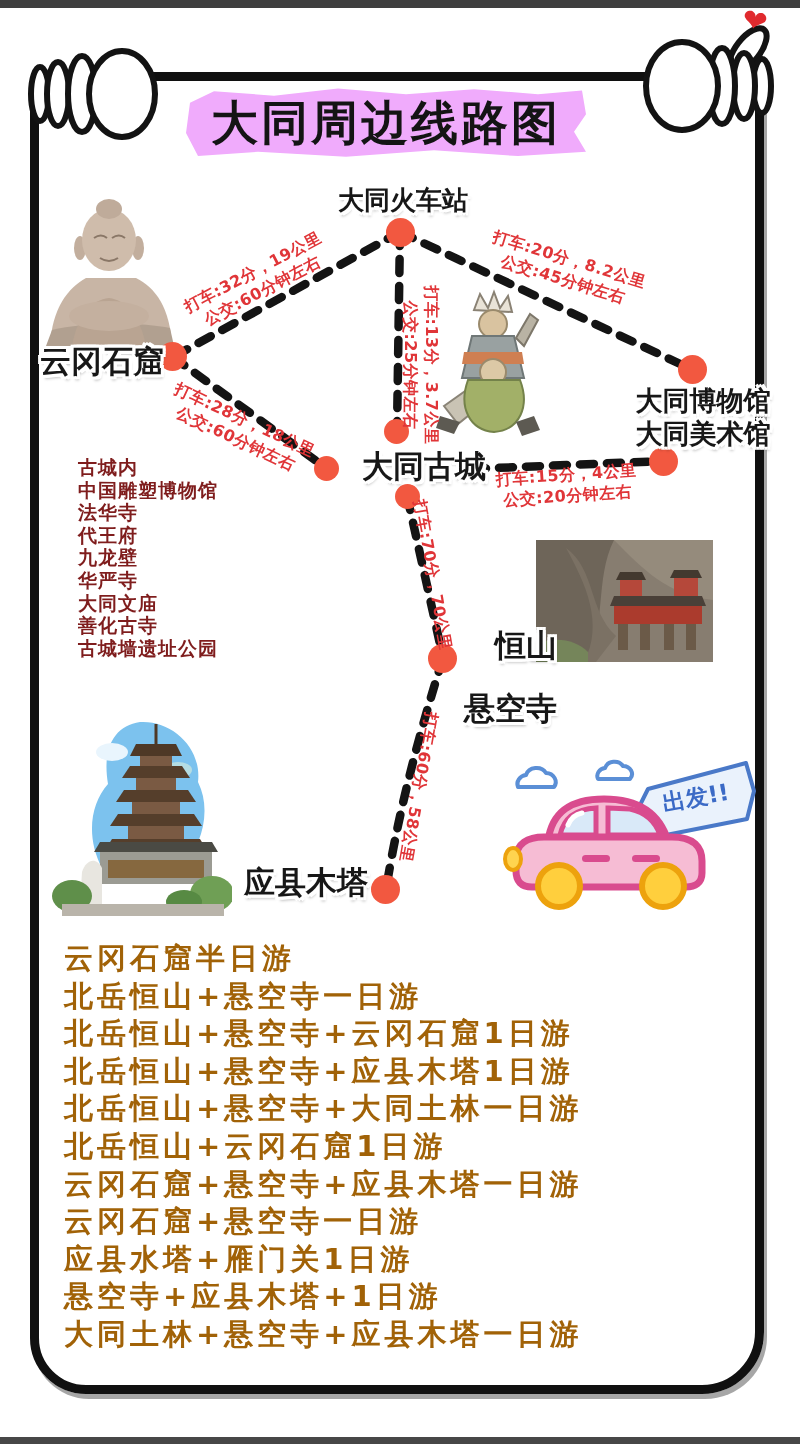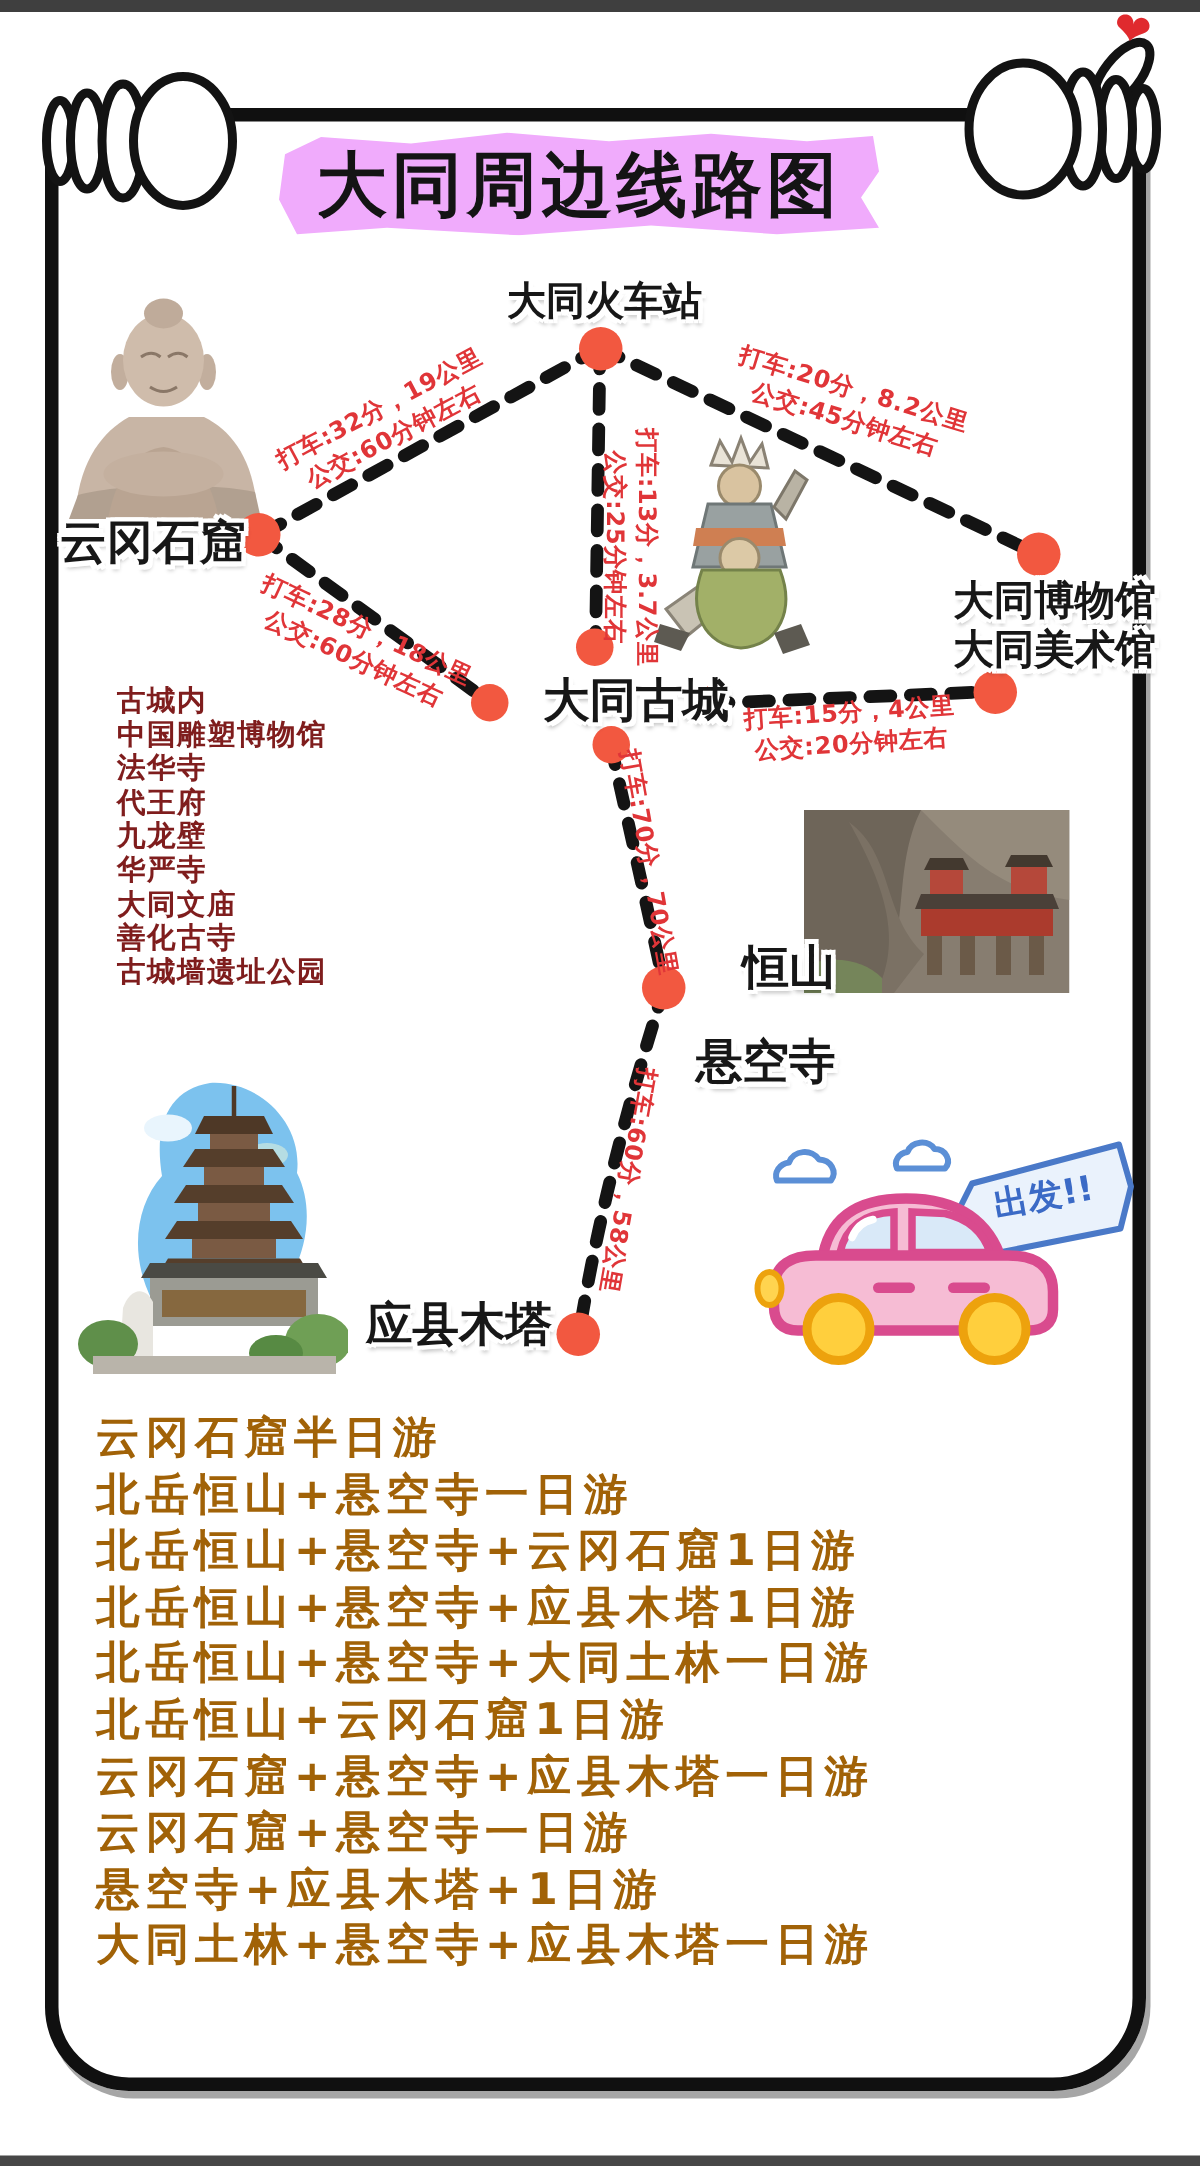--- a/index.html
+++ b/index.html
@@ -272,17 +272,18 @@
 
   <div class="itins">
     <div class="itin">云冈石窟半日游</div>
     <div class="itin">北岳恒山+悬空寺一日游</div>
     <div class="itin">北岳恒山+悬空寺+云冈石窟1日游</div>
     <div class="itin">北岳恒山+悬空寺+应县木塔1日游</div>
     <div class="itin">北岳恒山+悬空寺+大同土林一日游</div>
     <div class="itin">北岳恒山+云冈石窟1日游</div>
     <div class="itin">云冈石窟+悬空寺+应县木塔一日游</div>
     <div class="itin">云冈石窟+悬空寺一日游</div>
+    <div class="itin">应县水塔+雁门关1日游</div>
     <div class="itin">悬空寺+应县木塔+1日游</div>
     <div class="itin">大同土林+悬空寺+应县木塔一日游</div>
   </div>
 
 </div>
 
 </body></html>

